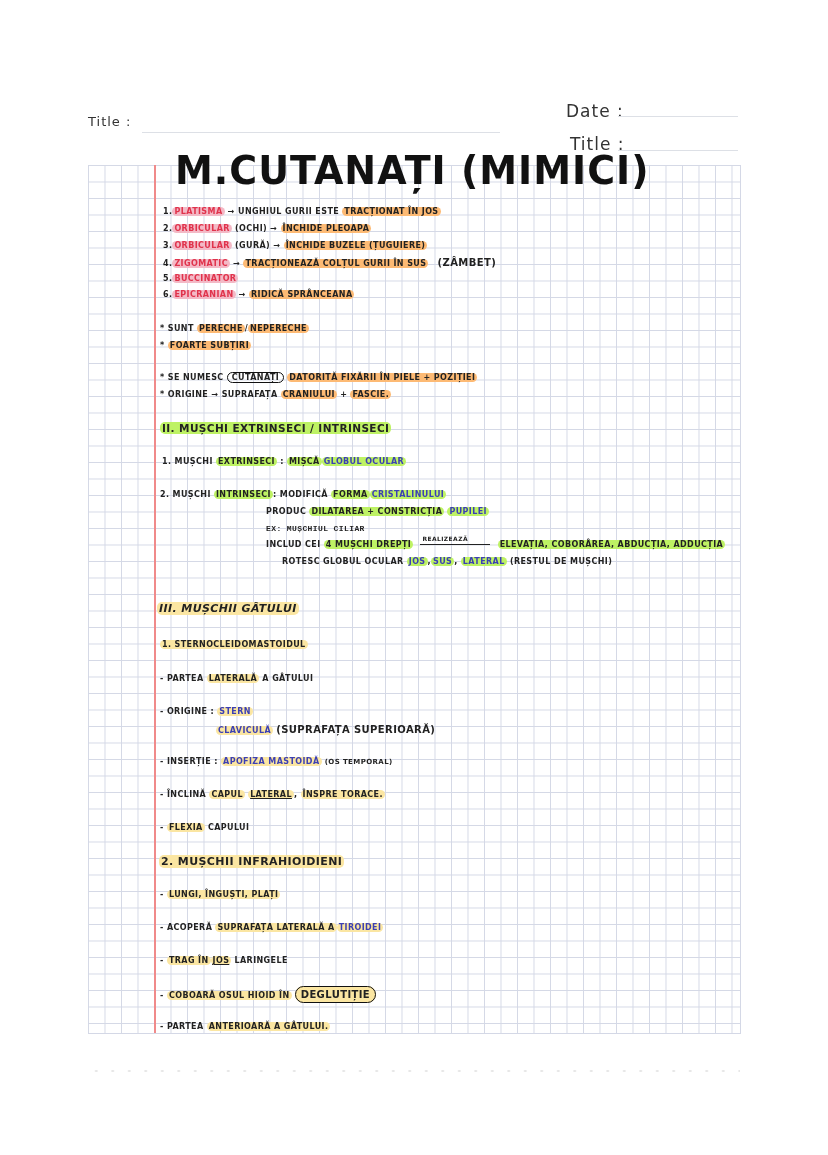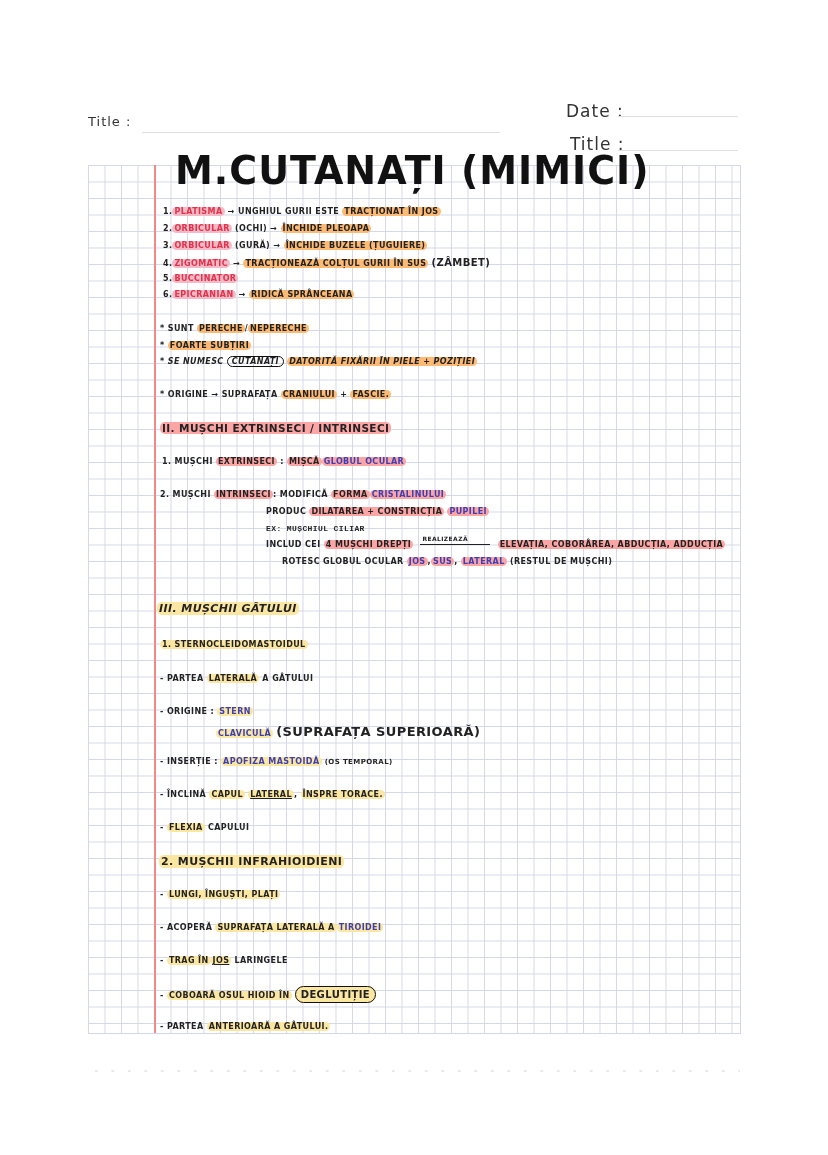--- a/index.html
+++ b/index.html
@@ -13,21 +13,21 @@
   .margin{position:absolute;left:154px;top:165px;width:1.5px;height:868px;background:#f08a8a;}
   .dots{position:absolute;left:88px;top:1069px;width:652px;height:4px;
     background-image:radial-gradient(circle,#e6e6e6 1px,transparent 1.5px);background-size:16.5px 4px;}
   .title{position:absolute;left:175px;top:148px;font-family:"DejaVu Sans",sans-serif;font-weight:bold;font-size:38px;letter-spacing:1px;color:#111;transform:scaleY(1.05);}
   .line{position:absolute;font-family:"DejaVu Sans",sans-serif;font-size:8px;font-weight:bold;letter-spacing:.4px;color:#222;white-space:nowrap;text-transform:uppercase;}
   .line.big{font-size:11px;}
   .line.h{font-size:10.5px;}
   .hl{border-radius:5px;padding:0 2px;}
   .pink{background:#fdba74;}
   .red{background:#f3b9c6;color:#e0334c;}
-  .blue{background:#fca5a5;}
+  .blue{background:#bef264;}
   .bluetx{color:#3b3fb4;margin-top:45px;}
   .yel{background:#fbe6a2;}
   .circ{border:1.6px solid #111;border-radius:10px;padding:0 4px;}
   .circ.y{background:#fbe6a2;}
   .u{text-decoration:underline;}
   .arrow-real{display:inline-block;position:relative;width:70px;border-bottom:1px solid #222;margin:0 4px;vertical-align:middle;}
   .arrow-real span{position:absolute;bottom:2px;left:2px;font-size:6px;}
 </style>
 </head>
 <body>
@@ -61,40 +61,40 @@
   <div class="line" style="top:241px;left:163px;">
     <span>3.</span><span class="hl red">ORBICULAR</span>
     <span>(GURĂ)</span>
     <span>→</span>
     <span class="hl pink">ÎNCHIDE BUZELE (ȚUGUIERE)</span>
   </div>
   <div class="line" style="top:257px;left:163px;">
     <span>4.</span><span class="hl red">ZIGOMATIC</span>
     <span>→</span>
     <span class="hl pink">TRACȚIONEAZĂ COLȚUL GURII ÎN SUS</span>
-    <span style="font-size:10px;">(ZÂMBET)</span>
+    <span style="font-size:10px;margin-left:6px;">(ZÂMBET)</span>
   </div>
   <div class="line" style="top:274px;left:163px;">
     <span>5.</span><span class="hl red">BUCCINATOR</span>
   </div>
   <div class="line" style="top:290px;left:163px;">
     <span>6.</span><span class="hl red">EPICRANIAN</span>
     <span>→</span>
     <span class="hl pink">RIDICĂ SPRÂNCEANA</span>
   </div>
 
   <div class="line" style="top:324px;left:160px;">
     <span>* SUNT</span>
     <span class="hl pink">PERECHE</span><span>/</span><span class="hl pink">NEPERECHE</span>
   </div>
   <div class="line" style="top:341px;left:160px;">
     <span>*</span>
     <span class="hl pink">FOARTE SUBȚIRI</span>
   </div>
-  <div class="line" style="top:357px;left:160px;font-style:italic;">
+  <div class="line" style="top:373px;left:160px;">
     <span>* SE NUMESC</span>
     <span class="circ">CUTANAȚI</span>
     <span class="hl pink">DATORITĂ FIXĂRII ÎN PIELE + POZIȚIEI</span>
   </div>
   <div class="line" style="top:390px;left:160px;">
     <span>* ORIGINE →  SUPRAFAȚA</span>
     <span class="hl pink">CRANIULUI</span>
     <span>+</span>
     <span class="hl pink">FASCIE.</span>
   </div>
@@ -146,21 +146,21 @@
     <span>- PARTEA</span>
     <span class="hl yel">LATERALĂ</span>
     <span>A GÂTULUI</span>
   </div>
   <div class="line" style="top:707px;left:160px;">
     <span>- ORIGINE :</span>
     <span class="hl yel bluetx">STERN</span>
   </div>
   <div class="line" style="top:724px;left:216px;">
     <span class="hl yel bluetx">CLAVICULĂ</span>
-    <span style="font-size:13px;">(SUPRAFAȚA SUPERIOARĂ)</span>
+    <span style="font-size:10px;">(SUPRAFAȚA SUPERIOARĂ)</span>
   </div>
   <div class="line" style="top:757px;left:160px;">
     <span>- INSERȚIE :</span>
     <span class="hl yel bluetx">APOFIZA  MASTOIDĂ</span>
     <span style="font-size:7px;">(OS TEMPORAL)</span>
   </div>
   <div class="line" style="top:790px;left:160px;">
     <span>- ÎNCLINĂ</span>
     <span class="hl yel">CAPUL</span>
     <span class="hl yel u">LATERAL</span><span>,</span>

